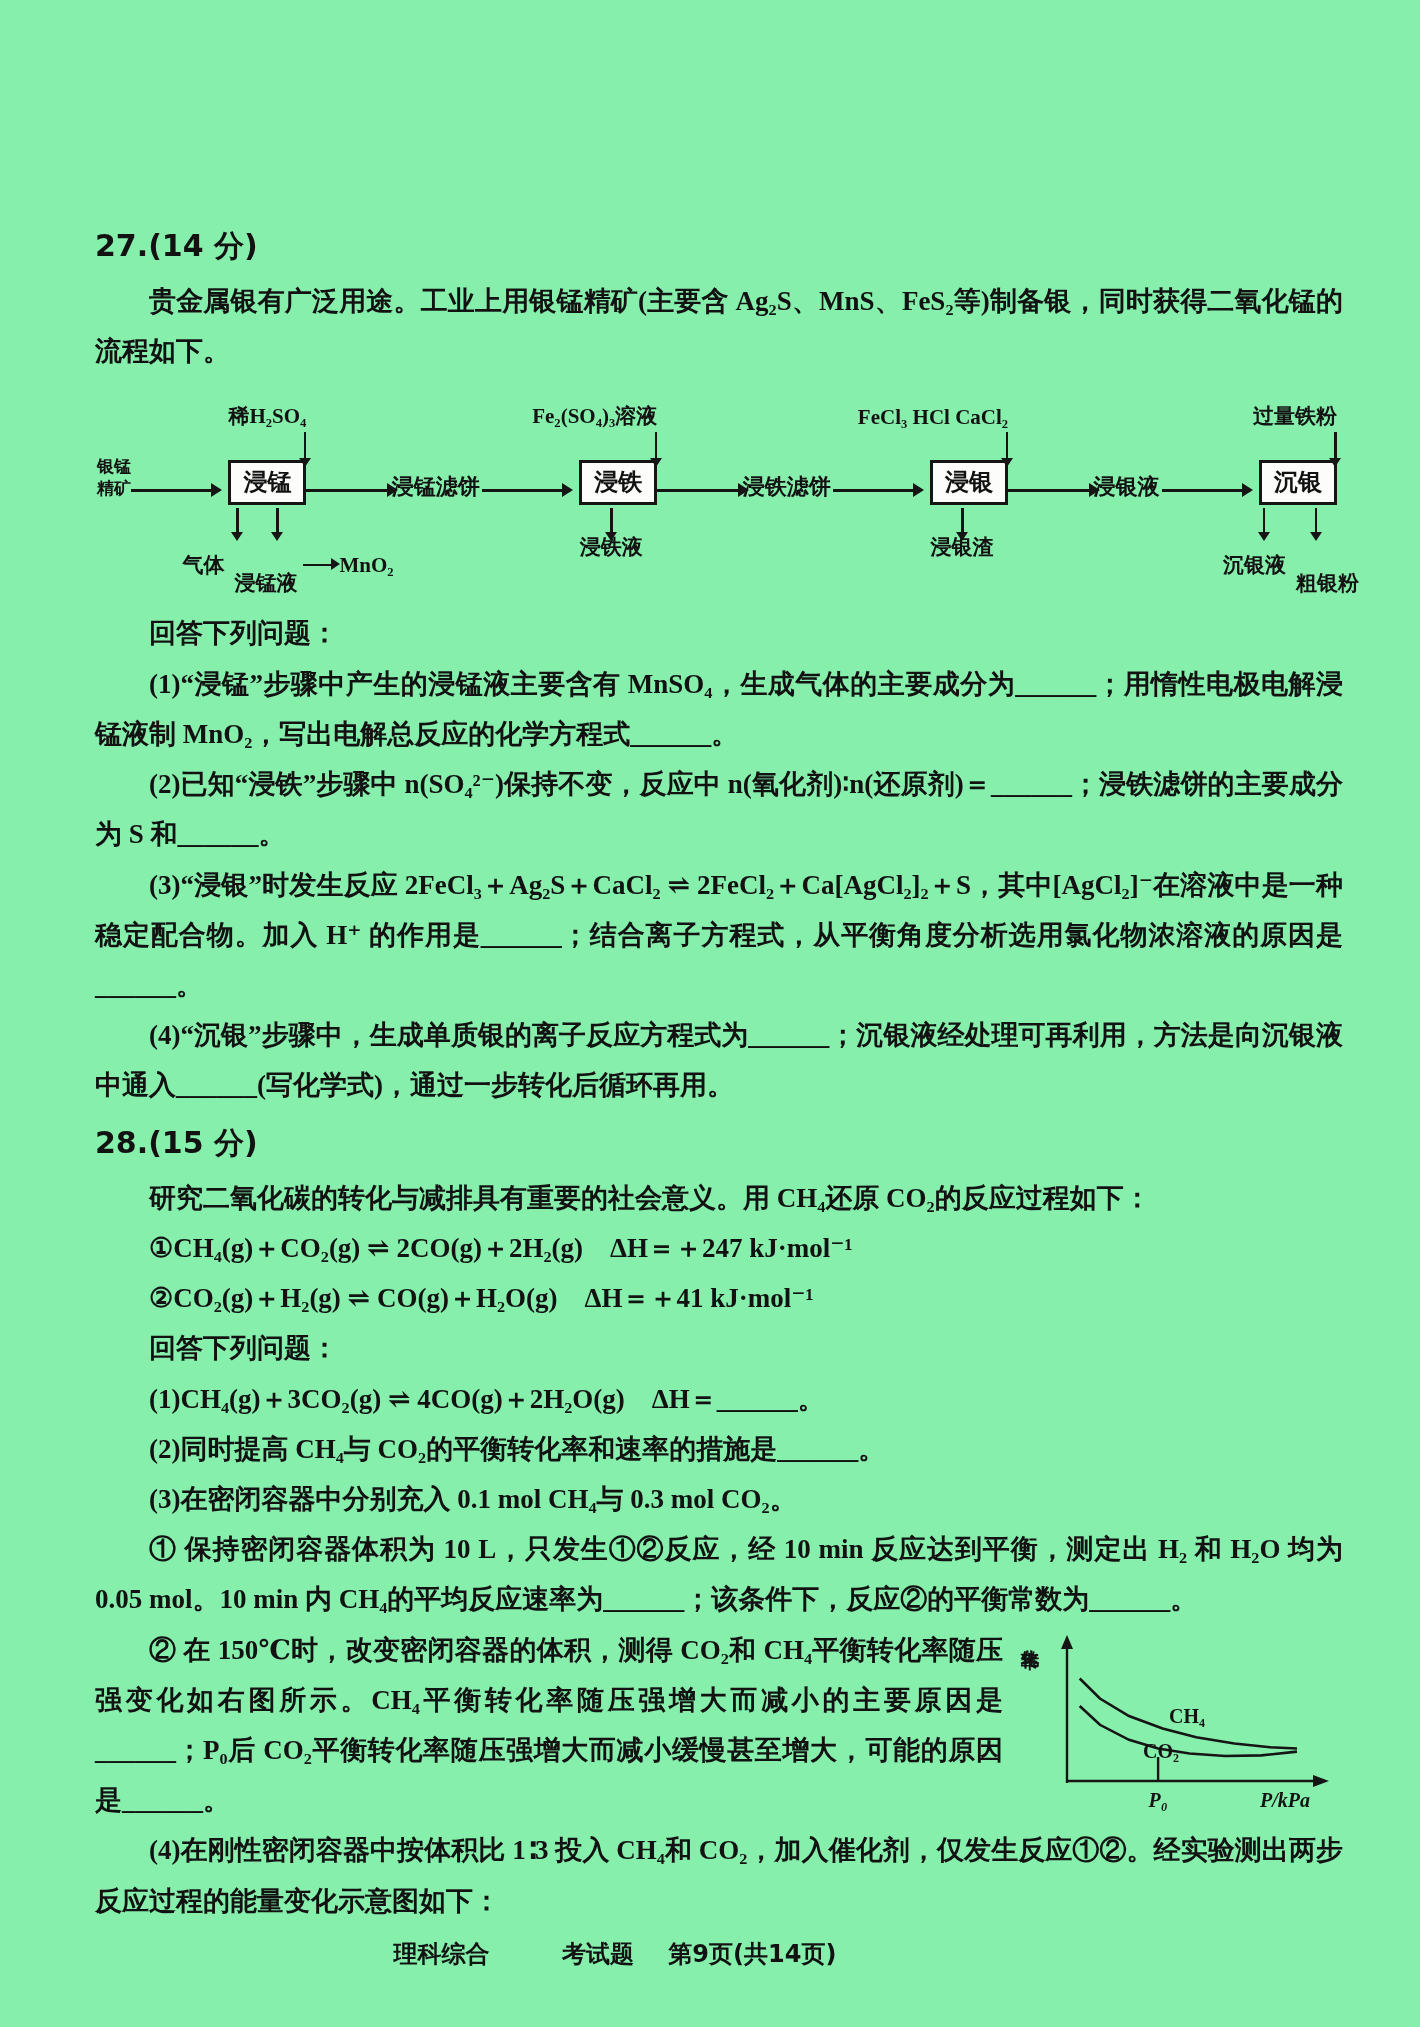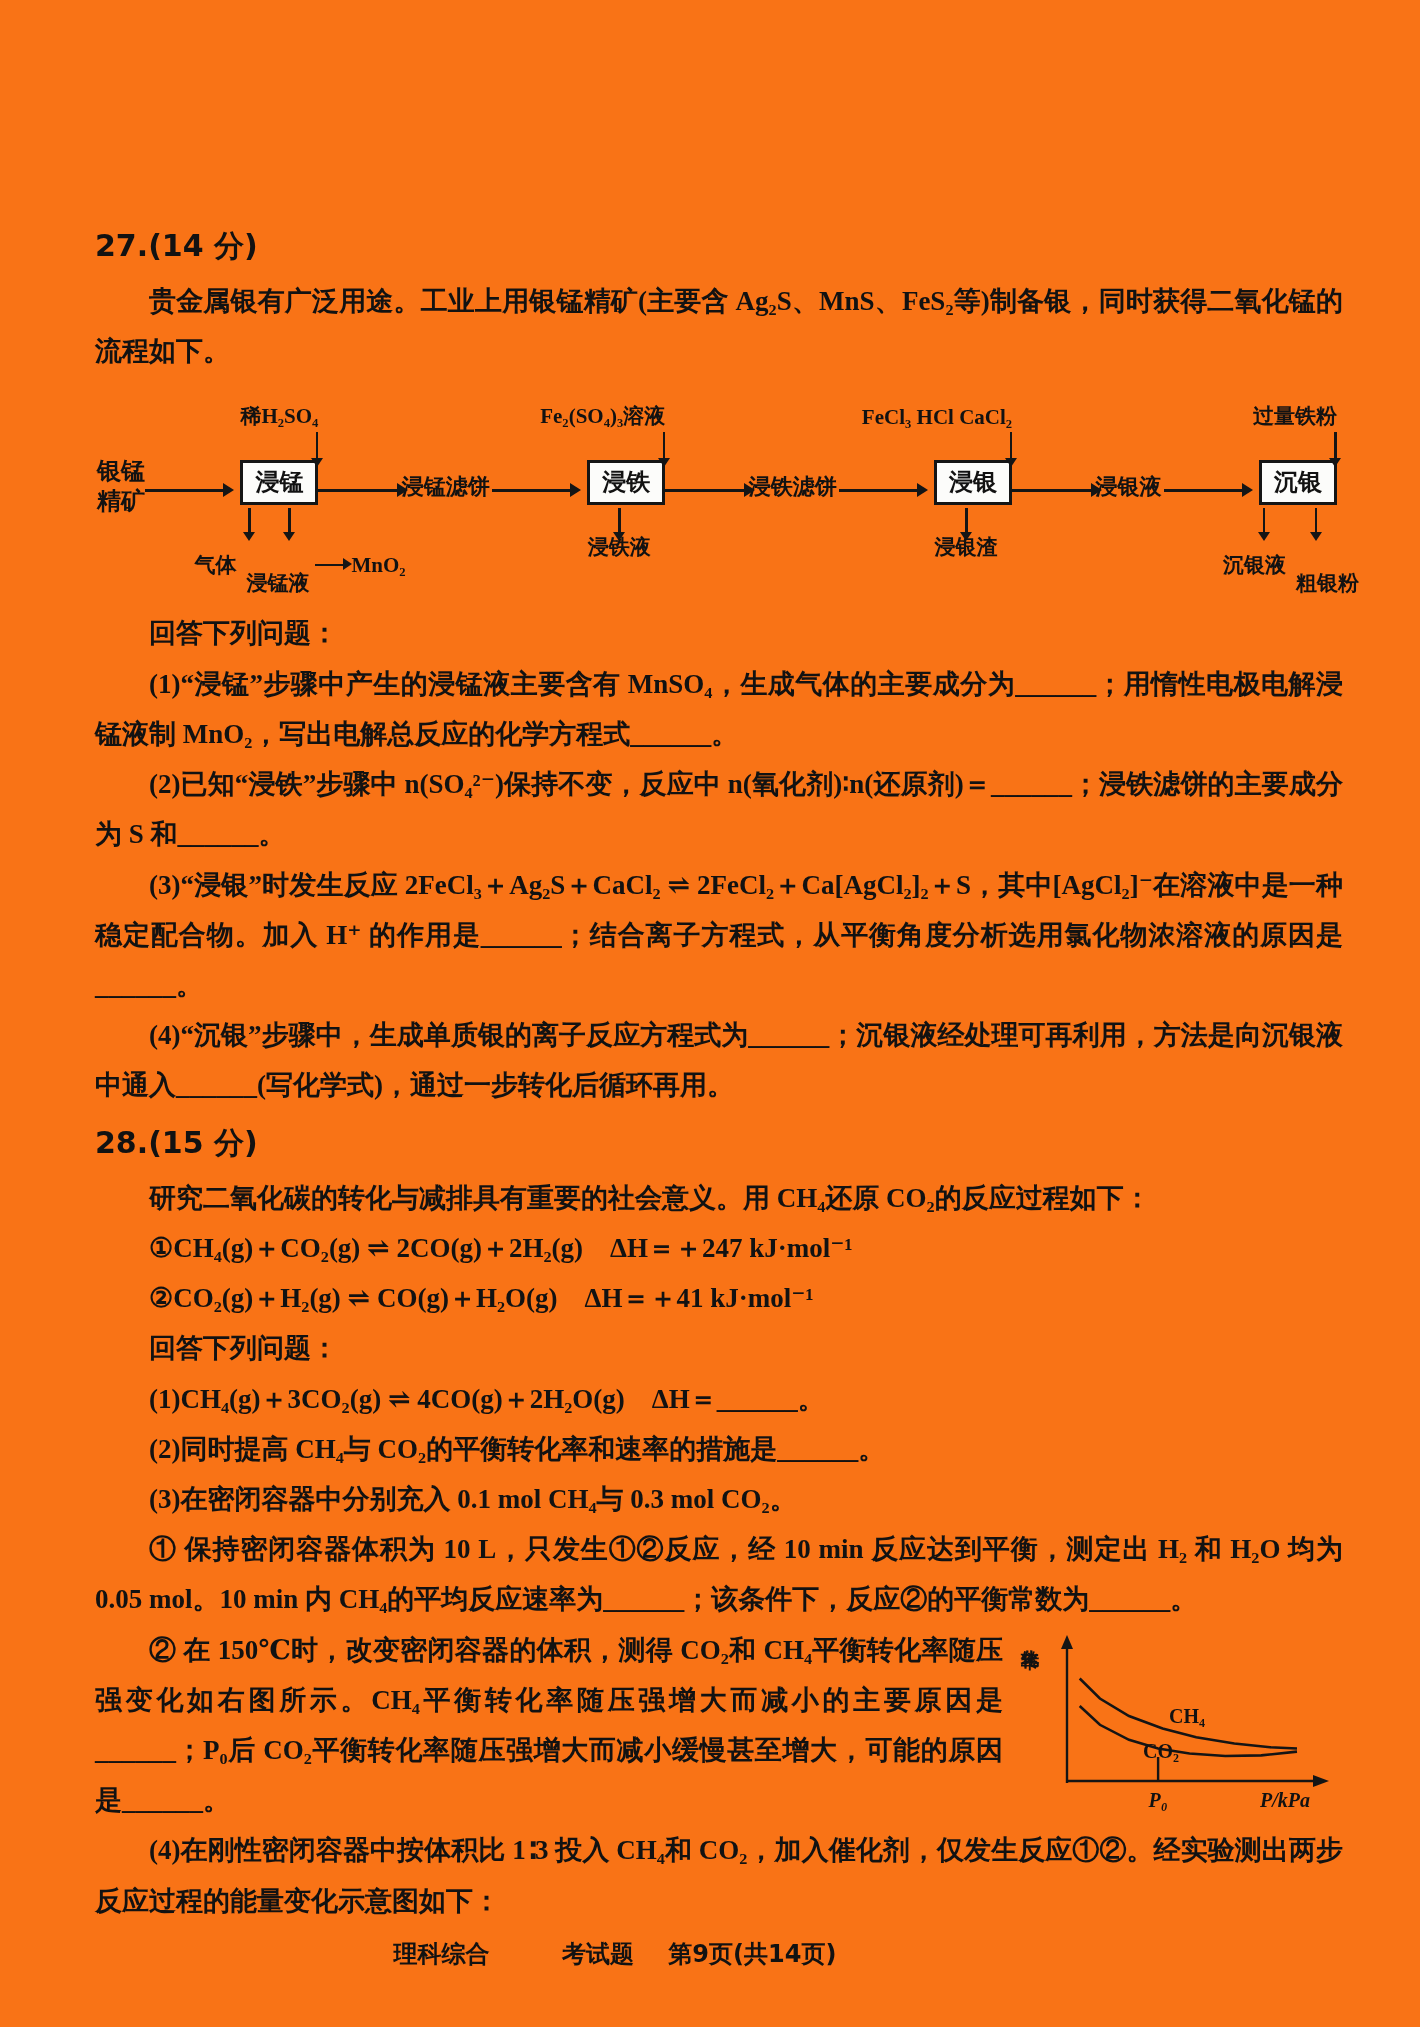--- a/index.html
+++ b/index.html
@@ -1,36 +1,36 @@
 <!DOCTYPE html>
 <html><head>
 <meta charset="utf-8">
 <style>
   html,body{margin:0;padding:0;background:#ffffff;}
   .page{
     position:relative;width:1420px;height:2027px;overflow:hidden;
-    background:#f97316;color:#121212;
+    background:#86efac;color:#121212;
     font-family:"Liberation Serif","DejaVu Serif",serif;
   }
   .content{position:absolute;left:95px;top:222px;width:1248px;}
   .heading{
     font-size:30px;font-weight:bold;margin:0 0 6px 0;line-height:1.6;
     font-family:"DejaVu Sans","Liberation Sans",sans-serif;
   }
   .para{
     margin:0;font-size:27px;line-height:1.86;text-indent:2em;
     font-weight:700;text-align:justify;
   }
   .eq{font-weight:700;}
   
   .flowchart{
     display:flex;align-items:flex-start;margin:14px 0 10px 2px;
     width:1240px;height:208px;font-weight:700;
   }
-  .fc-feed{flex:none;margin-top:66px;text-align:center;line-height:1.25;font-size:24px;}
+  .fc-feed{flex:none;margin-top:66px;text-align:center;line-height:1.25;font-size:17px;}
   .fc-station{flex:none;width:92px;display:flex;flex-direction:column;align-items:flex-end;position:relative;}
   .fc-reagent{height:40px;display:flex;align-items:flex-end;justify-content:center;white-space:nowrap;font-size:21px;}
   .fc-varrow{width:2.5px;height:28px;background:#151515;position:relative;margin-top:2px;}
   .fc-varrow::after{content:"";position:absolute;left:-5px;bottom:-7px;
     border-top:9px solid #151515;border-left:6px solid transparent;border-right:6px solid transparent;}
   .fc-box{border:3px solid #151515;padding:5px 12px;font-size:24px;white-space:nowrap;line-height:1.2;background:#fcfcfa;}
   .fc-below{position:relative;width:100%;height:0;}
   .fc-dn{position:absolute;top:3px;width:2.5px;height:26px;background:#151515;}
   .fc-dn::after{content:"";position:absolute;left:-5px;bottom:-7px;
     border-top:9px solid #151515;border-left:6px solid transparent;border-right:6px solid transparent;}

